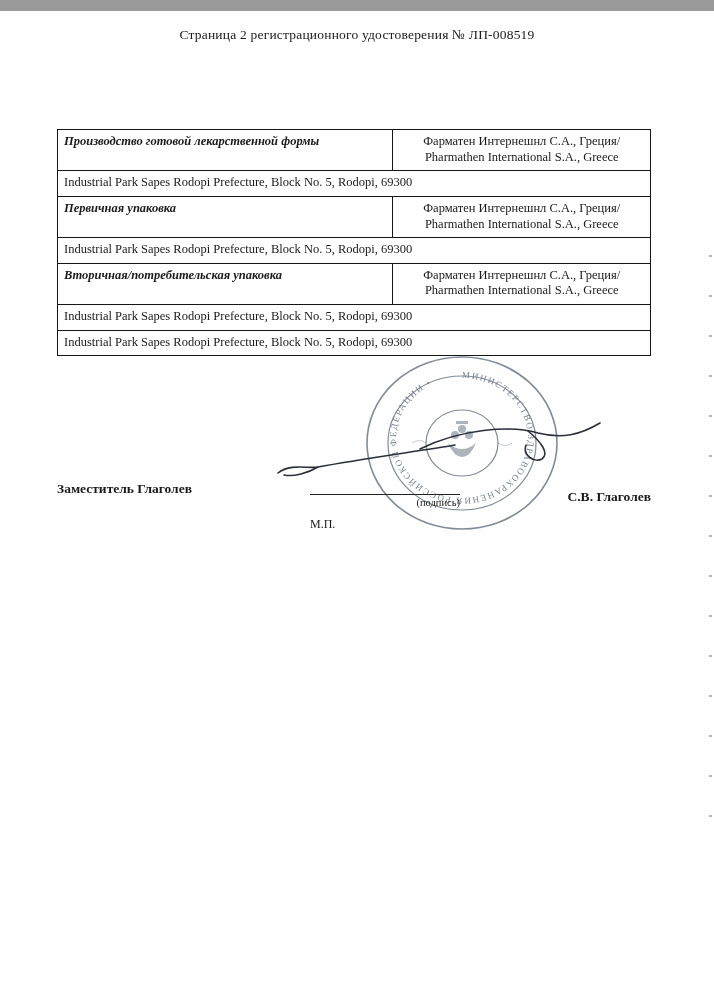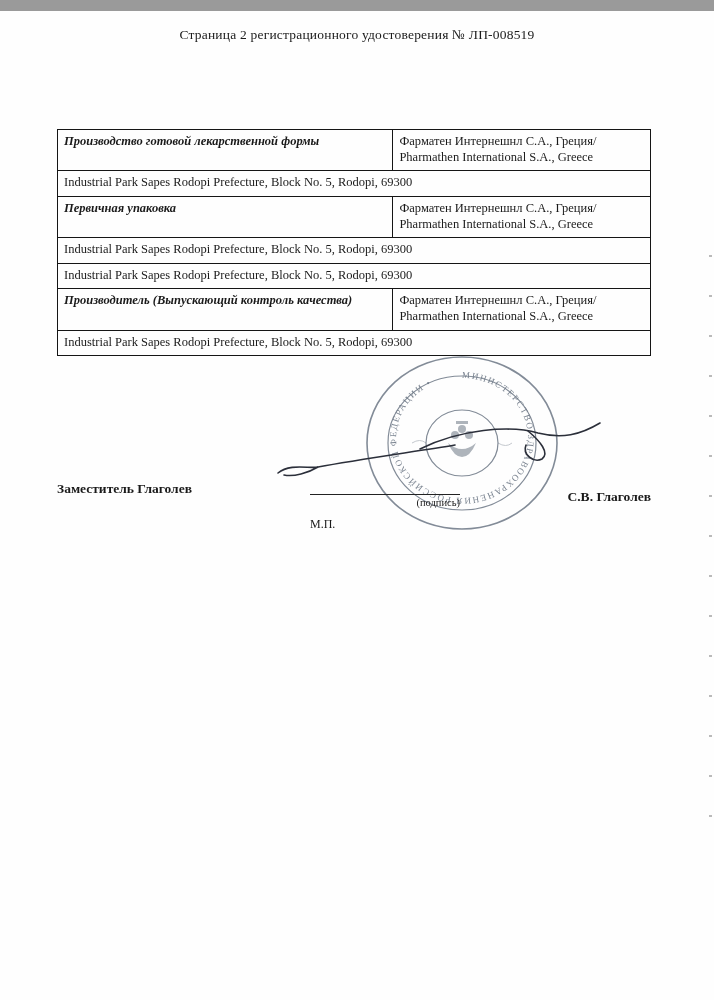--- a/index.html
+++ b/index.html
@@ -46,20 +46,21 @@
   td.stage-cell {
     width: 336px;
     font-style: italic;
     font-weight: bold;
     height: 40px;
   }
   td.company-cell {
     width: 258px;
     white-space: pre-line;
     height: 40px;
+    text-align: center;
   }
   td.address-cell {
     height: 25px;
   }
   .sig-row {
     position: absolute;
     left: 57px;
     top: 470px;
     width: 594px;
     font-weight: bold;
@@ -144,28 +145,28 @@
       <tr>
         <td class="stage-cell">Первичная упаковка</td>
         <td class="company-cell">Фарматен Интернешнл С.А., Греция/
 Pharmathen International S.A., Greece</td>
       </tr>
       <tr>
         <td class="address-cell" colspan="2">Industrial Park Sapes Rodopi Prefecture, Block No. 5, Rodopi, 69300</td>
       </tr>
 
       <tr>
-        <td class="address-cell" colspan="2">Industrial Park Sapes Rodopi Prefecture, Block No. 5, Rodopi, 69300</td>
-      </tr>
-
-      <tr>
-        <td class="stage-cell">Производитель (Выпускающий контроль качества)</td>
+        <td class="stage-cell">Вторичная/потребительская упаковка</td>
         <td class="company-cell">Фарматен Интернешнл С.А., Греция/
 Pharmathen International S.A., Greece</td>
       </tr>
+      <tr>
+        <td class="address-cell" colspan="2">Industrial Park Sapes Rodopi Prefecture, Block No. 5, Rodopi, 69300</td>
+      </tr>
+
       <tr>
         <td class="address-cell" colspan="2">Industrial Park Sapes Rodopi Prefecture, Block No. 5, Rodopi, 69300</td>
       </tr>
     </tbody>
   </table>
 
   <div class="stamp-wrap">
     <svg width="220" height="185" viewBox="0 0 220 185" xmlns="http://www.w3.org/2000/svg">
       <g stroke="#4d5a6b" fill="none" opacity="0.85">
         <ellipse cx="110" cy="92" rx="95" ry="86" stroke-width="1.6"></ellipse>

